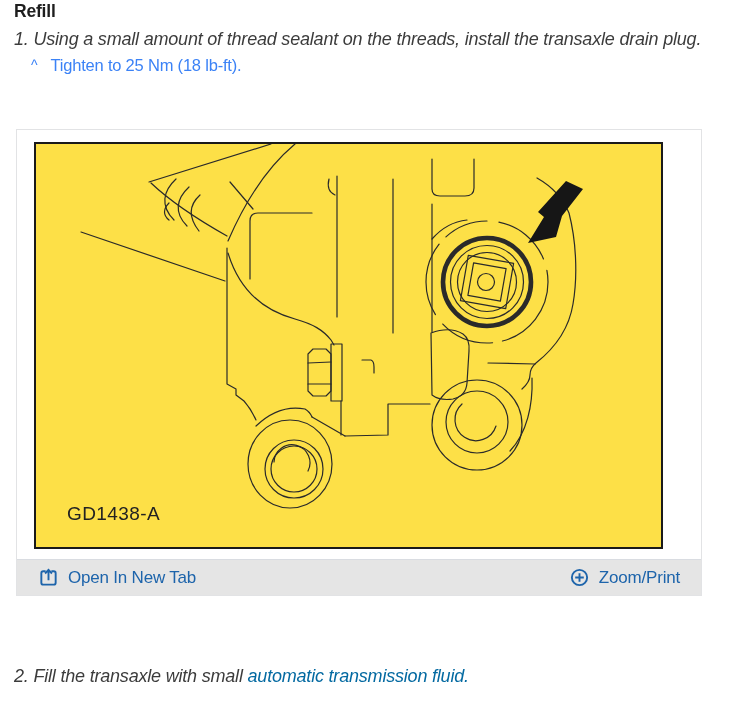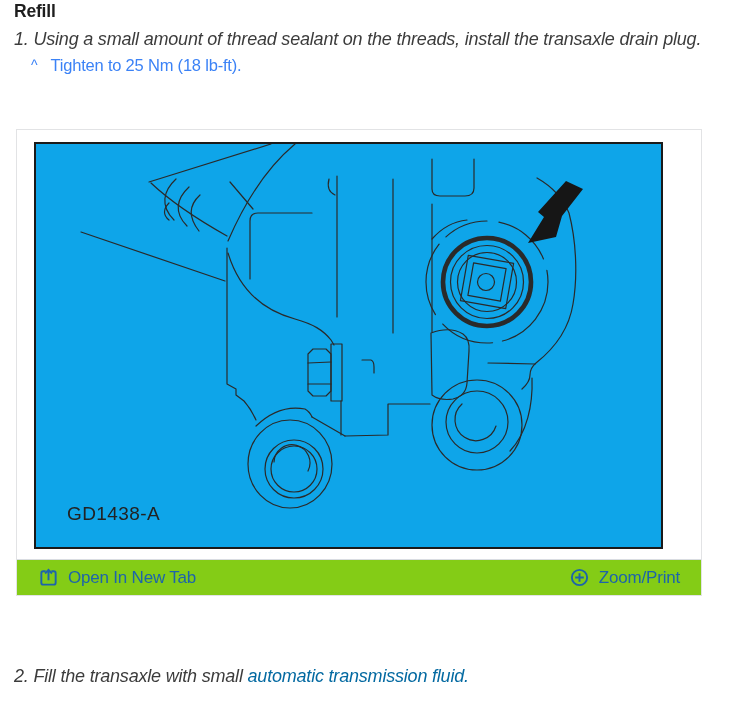--- a/index.html
+++ b/index.html
@@ -14,30 +14,30 @@
   }
   .step{font-size:18px;line-height:21px;margin-top:7px;color:#3c3c3c;font-style:italic;}
   .substep{font-size:16.5px;line-height:21px;margin-top:5px;padding-left:17px;color:#3b82f6;}
   .substep .caret{display:inline-block;margin-right:9px;font-size:14px;vertical-align:1px;}
   .figure-card{
     margin-top:53px;margin-left:2px;width:684px;height:465px;
     border:1px solid #e2e3e5;background:#ffffff;position:relative;box-sizing:content-box;
   }
   .figure-frame{
     position:absolute;left:17px;top:12px;width:625px;height:403px;
-    border:2px solid #1a1a1a;background:#0ea5e9;
+    border:2px solid #1a1a1a;background:#fde047;
   }
   .figure-frame svg{position:absolute;left:0;top:0;}
   .figure-label{
     position:absolute;left:31px;bottom:22px;font-size:19px;color:#222222;
     letter-spacing:0.4px;
   }
   .figure-footer{
     position:absolute;left:0;right:0;bottom:0;height:35px;
-    background:#84cc16;border-top:1px solid #d9dce1;
+    background:#e5e5e5;border-top:1px solid #d9dce1;
     display:flex;align-items:center;justify-content:space-between;
     padding:0 21px;
   }
   .footer-link{
     display:flex;align-items:center;gap:9px;
     color:#1d64ab;font-size:17px;letter-spacing:-0.2px;cursor:pointer;text-decoration:none;
   }
   .after-steps{margin-top:66px;}
   .after-steps .step{line-height:28px;margin-top:0;}
   .inline-link{color:#0369a1;cursor:pointer;text-decoration:none;}

